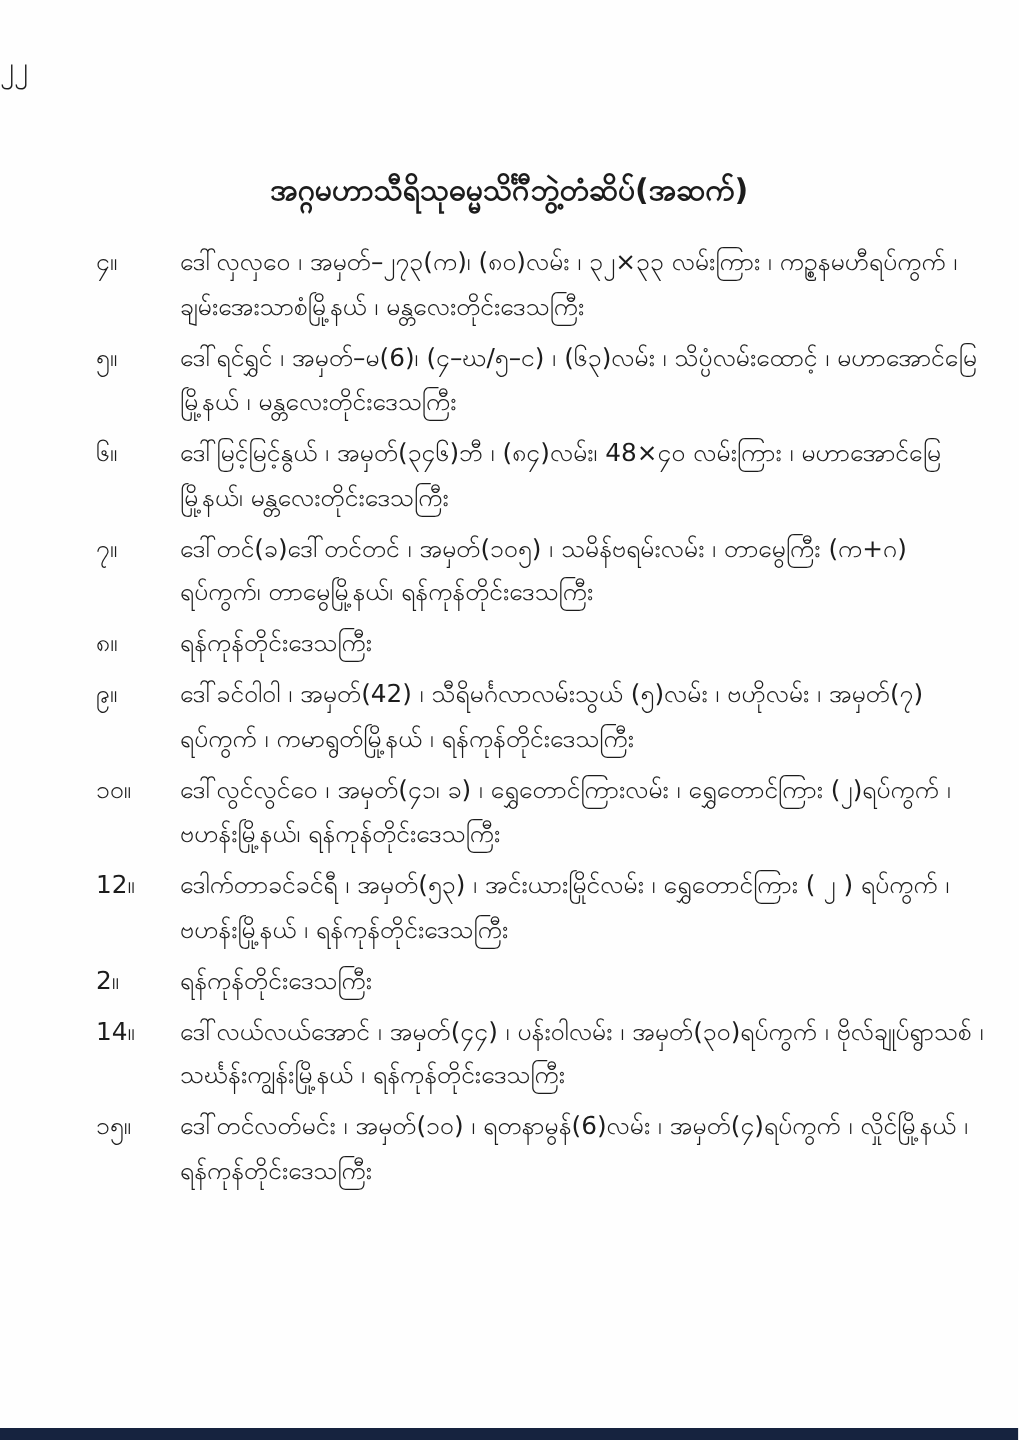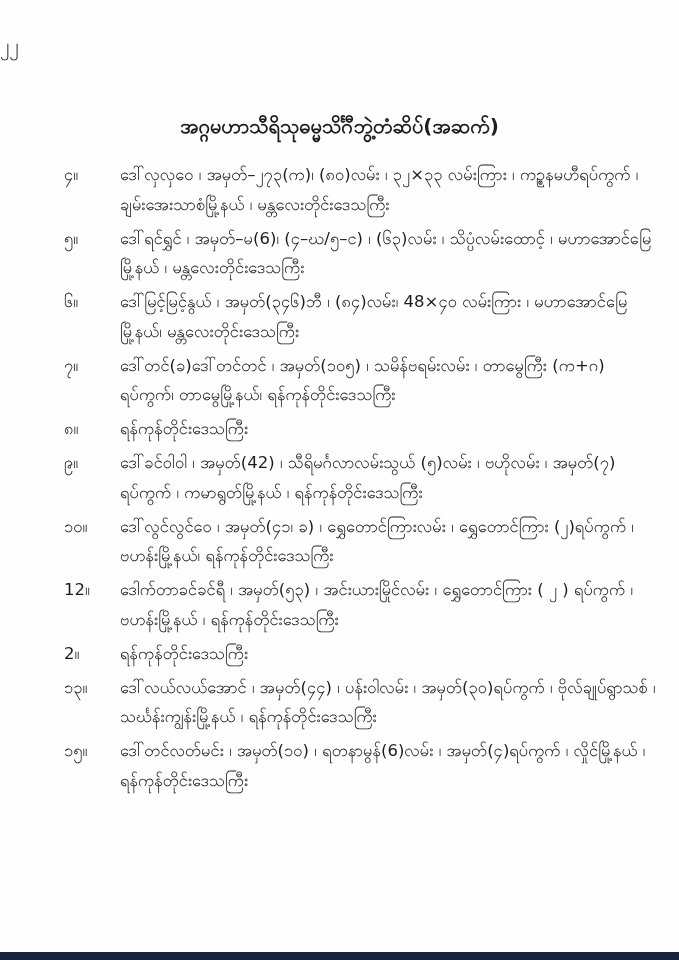--- a/index.html
+++ b/index.html
@@ -135,21 +135,21 @@
   </li>
 
   <li class="entry">
     <span class="num">2။</span>
     <span class="body">
           <span class="line">ရန်ကုန်တိုင်းဒေသကြီး</span>
         </span>
   </li>
 
   <li class="entry">
-    <span class="num">၁၃။</span>
+    <span class="num">14။</span>
     <span class="body">
           <span class="line">ဒေါ်လယ်လယ်အောင် ၊ အမှတ်(၄၄) ၊ ပန်းဝါလမ်း ၊ အမှတ်(၃၀)ရပ်ကွက် ၊ ဗိုလ်ချုပ်ရွာသစ် ၊</span>
           <span class="line">သင်္ဃန်းကျွန်းမြို့နယ် ၊ ရန်ကုန်တိုင်းဒေသကြီး</span>
         </span>
   </li>
 
 
   <li class="entry">
     <span class="num">၁၅။</span>
     <span class="body">

